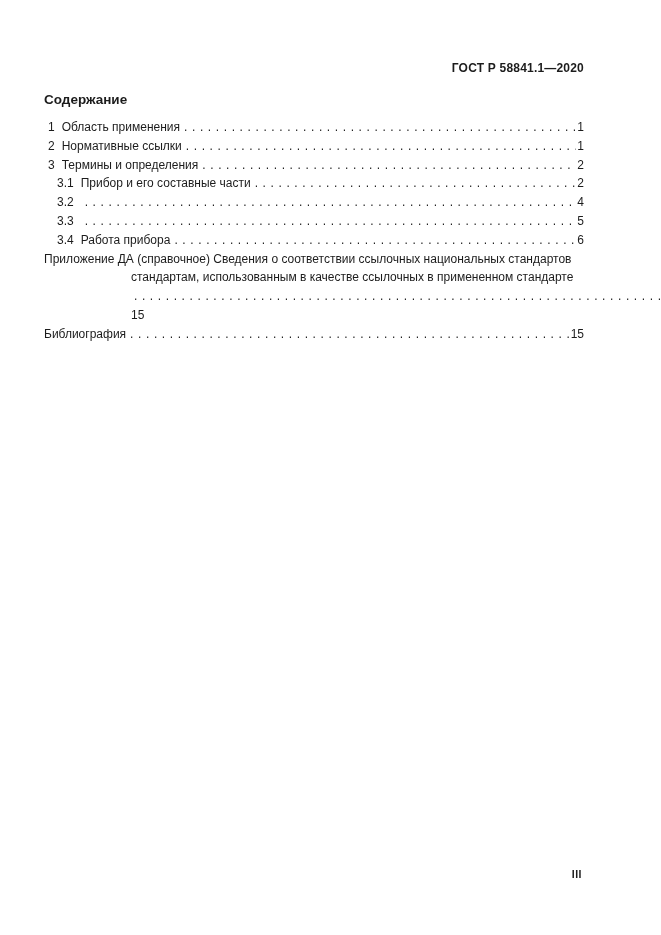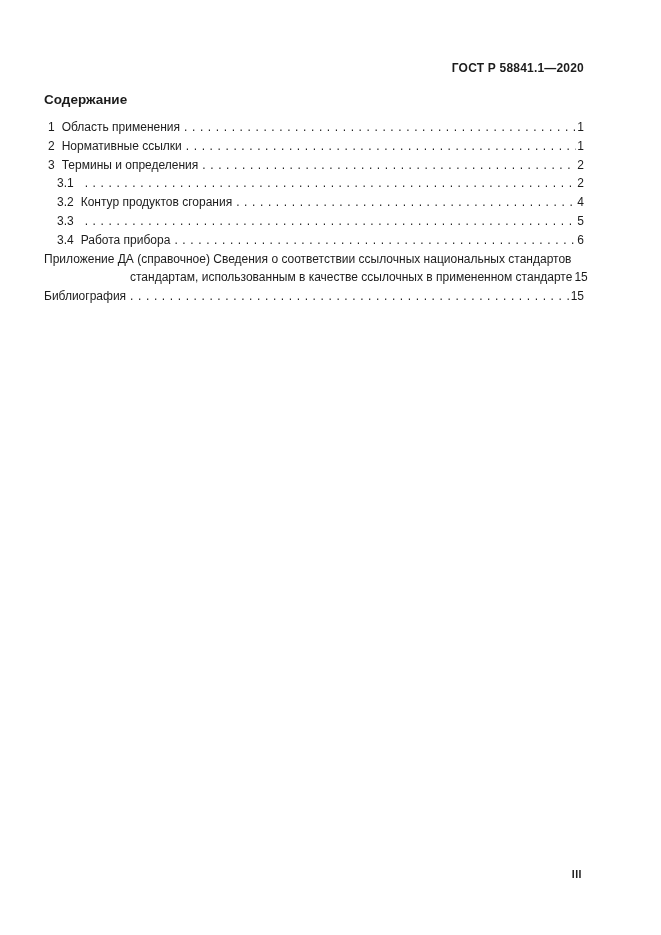--- a/index.html
+++ b/index.html
@@ -56,21 +56,21 @@
     white-space: nowrap;
     min-width: 0;
     margin: 0 1px;
   }
   .dots::after {
     content: "...........................................................................................................";
     letter-spacing: 4.6px;
     padding-left: 3px;
   }
   .toc-page { flex: 0 0 auto; }
-  .app-cont { padding-left: 86px; }
+  .app-cont { padding-left: 86px; flex-direction: column; }
   .footer-page-num {
     position: absolute;
     top: 868px;
     right: 79px;
     font-size: 10.5px;
     font-weight: bold;
     letter-spacing: 0.5px;
   }
 </style>
 </head>
@@ -100,27 +100,27 @@
 
     <div class="toc-row lvl0">
       <span class="toc-num">3</span>
       <span class="toc-text">Термины и определения</span>
       <span class="dots"></span>
       <span class="toc-page">2</span>
     </div>
 
     <div class="toc-row lvl1">
       <span class="toc-num">3.1</span>
+      <span class="toc-text">Прибор и его составные части</span>
       <span class="dots"></span>
       <span class="toc-page">2</span>
     </div>
 
     <div class="toc-row lvl1">
       <span class="toc-num">3.2</span>
-      <span class="toc-text">Контур продуктов сгорания</span>
       <span class="dots"></span>
       <span class="toc-page">4</span>
     </div>
 
     <div class="toc-row lvl1">
       <span class="toc-num">3.3</span>
       <span class="dots"></span>
       <span class="toc-page">5</span>
     </div>
 

